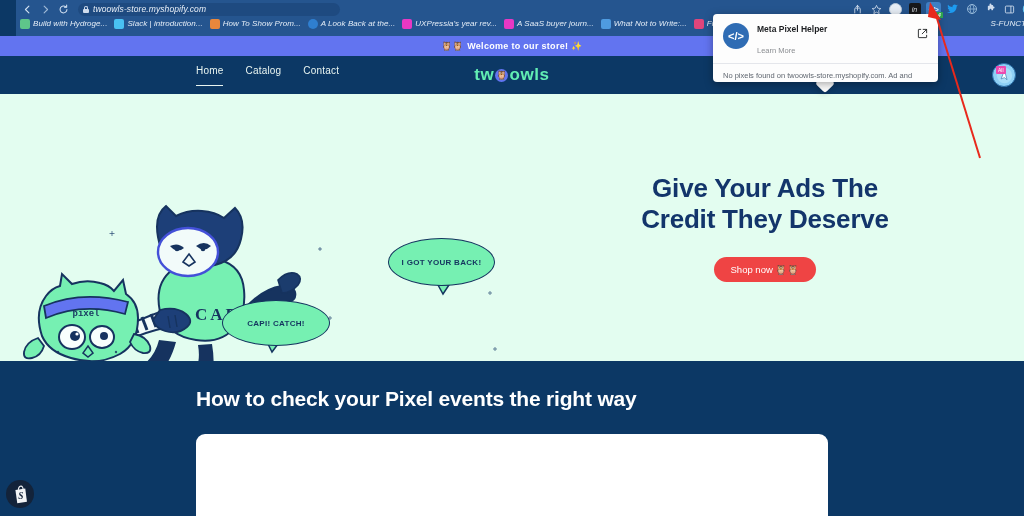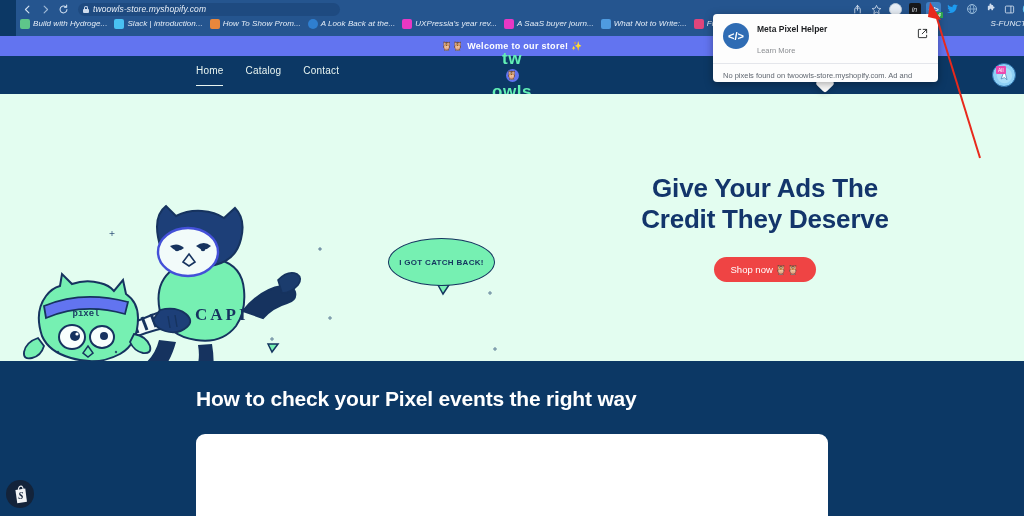--- a/index.html
+++ b/index.html
@@ -117,21 +117,21 @@
     height: 38px; background: #0c3865; display: flex; align-items: center; position: relative;
   }
   .navlinks { display: flex; align-items: center; gap: 22px; margin-left: 196px; }
   .navlink {
     color: #e9f5f1; font-size: 10px; letter-spacing: 0.2px; padding-bottom: 9px;
   }
   .navlink.active { border-bottom: 1px solid #e9f5f1; }
   .logo {
     position: absolute; left: 0; right: 0; margin: 0 auto; width: 140px; text-align: center;
     color: #62efb4; font-size: 17px; font-weight: bold; letter-spacing: 0.6px;
-    display: flex; align-items: center; justify-content: center; gap: 0px; flex-direction: column;
+    display: flex; align-items: center; justify-content: center; gap: 0px;
   }
   .logo .owl-o {
     display: inline-flex; align-items: center; justify-content: center;
     width: 13px; height: 13px; border-radius: 50%; background: #6274f0;
     font-size: 9px; margin: 0 1px;
   }
   .nav-avatar {
     position: absolute; right: 8px; top: 50%; transform: translateY(-50%);
     width: 24px; height: 24px; border-radius: 50%;
     background: #8fd0f5; display: flex; align-items: center; justify-content: center;
@@ -441,21 +441,22 @@
               <path d="M440 292 l0 30 l52 10 l0 -30 z" fill="#76f0b2" stroke="#16335f" stroke-width="1.6"></path>
               <path d="M492 302 l44 -13 l0 30 l-44 13 z" fill="#4fd99a" stroke="#16335f" stroke-width="1.6"></path>
               <text x="466" y="312" font-size="5.6" font-weight="bold" fill="#16335f" text-anchor="middle" font-family="Liberation Sans, sans-serif">Server Events</text>
               <circle cx="466" cy="321" r="3.6" fill="none" stroke="#16335f" stroke-width="1"></circle>
             </g>
 
             <path d="M438 191 l5 9 l6 -9 z" fill="#76f0b2" stroke="#14345f" stroke-width="1.5"></path>
             <path d="M268 250 l4 8 l6 -8 z" fill="#76f0b2" stroke="#14345f" stroke-width="1.5"></path>
           </svg>
 
-          <div class="bubble b1">I GOT CATCH BACK!</div>
+          <div class="bubble b1">I GOT YOUR BACK!</div>
+          <div class="bubble b2">CAPI! CATCH!</div>
         </div>
 
         <div class="hero-copy">
           <h1 class="hero-title">Give Your Ads The Credit They Deserve</h1>
           <div class="shopnow">
             <span>Shop now</span>
             <span>🦉🦉</span>
           </div>
         </div>
       </div>

